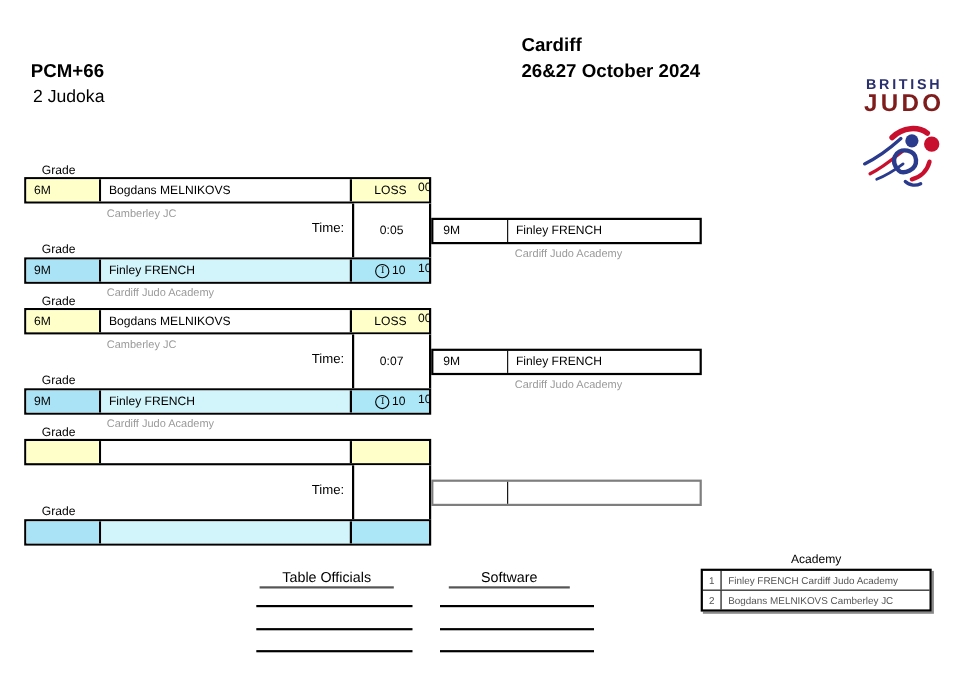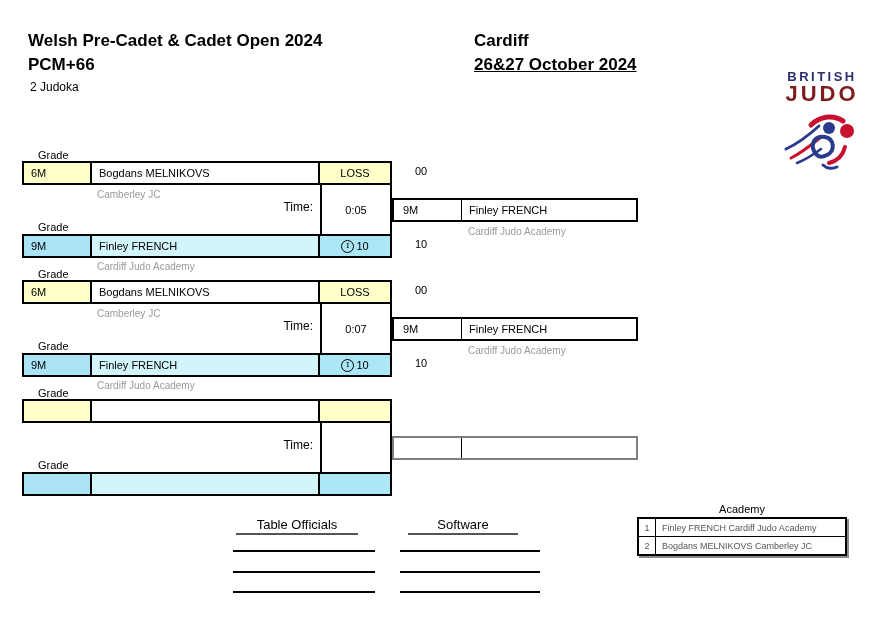--- a/index.html
+++ b/index.html
@@ -2,21 +2,21 @@
 <html><head>
 <meta charset="utf-8">
 <style>
   html,body{margin:0;padding:0;background:#fff;}
   .sheet{position:relative;width:891px;height:630px;background:#ffffff;
          font-family:"Liberation Sans",sans-serif;color:#000;overflow:hidden;}
   .abs{position:absolute;}
 
   
   .title{font-size:17px;font-weight:bold;}
-  .subtle{font-size:12px;}
+  .subtle{font-size:16px;}
 
   
   .logo{width:84px;text-align:center;}
   .logo-b{font-size:13px;font-weight:bold;color:#2a2f6e;letter-spacing:2.5px;margin-top:37px;}
   .logo-j{font-size:22px;font-weight:bold;color:#7f1d1d;letter-spacing:3px;margin-top:-3px;}
 
   
   .match{position:absolute;left:0;width:891px;height:119px;}
   .grade-label{position:absolute;left:38px;font-size:11px;}
   .brow{position:absolute;left:22px;width:370px;height:24px;display:flex;
@@ -27,21 +27,21 @@
              font-size:11px;display:flex;align-items:center;padding-left:7px;}
   .cell-score{width:70px;font-size:11px;display:flex;align-items:center;justify-content:center;}
   .y .cell-grade,.y .cell-score{background:#ffffc9;}
   .y .cell-name{background:#ffffff;}
   .c .cell-grade{background:#a9e3f5;}
   .c .cell-name{background:#d2f4fb;}
   .c .cell-score{background:#ace7f8;}
   .mark{display:inline-flex;width:11px;height:11px;border:1px solid #000;border-radius:50%;
         align-items:center;justify-content:center;font-family:"DejaVu Serif",serif;
         font-size:8px;line-height:1;margin-right:2px;}
-  .outer-score{position:absolute;left:415px;font-size:11px;text-align:right;}
+  .outer-score{position:absolute;left:380px;font-size:11px;text-align:right;}
   .club{position:absolute;font-size:10px;color:#9a9a9a;white-space:nowrap;}
   .tlabel{position:absolute;left:238px;width:75px;text-align:right;font-size:12px;top:52px;}
   .timebox{position:absolute;left:320px;top:37px;width:72px;height:49px;
            border-left:2px solid #000;border-right:2px solid #000;box-sizing:border-box;
            display:flex;align-items:center;justify-content:center;font-size:11px;background:#fff;}
   .winner{position:absolute;left:392px;top:50px;width:246px;height:24px;display:flex;
           border:2px solid #000;box-sizing:border-box;background:#fff;}
   .wgrade{width:68px;border-right:1px solid #000;box-sizing:border-box;font-size:11px;
           display:flex;align-items:center;padding-left:9px;}
   .wname{flex:1;font-size:11px;display:flex;align-items:center;padding-left:7px;}
@@ -62,25 +62,24 @@
             border-bottom:2px solid #555;padding-bottom:1px;}
   .sig{position:absolute;border-top:2px solid #000;height:0;}
 
   .footer{position:absolute;left:0;top:604px;width:891px;text-align:center;font-size:12px;}
 </style>
 </head>
 <body>
 
 <div class="sheet">
 
-  <div class="abs title" style="left:28px;top:31px;">Welsh Pre-Cadet &amp; Cadet Open 2024</div>
   <div class="abs title" style="left:28px;top:55px;">PCM+66</div>
   <div class="abs subtle" style="left:30px;top:80px;">2 Judoka</div>
   <div class="abs title" style="left:474px;top:31px;">Cardiff</div>
-  <div class="abs title" style="left:474px;top:55px;text-decoration:underline;">26&amp;27 October 2024</div>
+  <div class="abs title" style="left:474px;top:55px;">26&amp;27 October 2024</div>
 
   <div class="abs logo" style="left:780px;top:32px;">
     <div class="logo-b">BRITISH</div>
     <div class="logo-j">JUDO</div>
     <svg width="78" height="62" viewBox="0 0 78 62" style="margin-top:4px;">
       <g fill="none" stroke-linecap="round">
         <path d="M3 38 C16 32 26 24 36 15" stroke="#2a3a8c" stroke-width="3"></path>
         <path d="M8 47 C20 41 28 34 38 26" stroke="#c8102e" stroke-width="3"></path>
         <path d="M14 52 C24 48 30 44 38 38" stroke="#2a3a8c" stroke-width="2.5"></path>
         <path d="M28 14 C38 4 52 4 60 10" stroke="#c8102e" stroke-width="5"></path>

